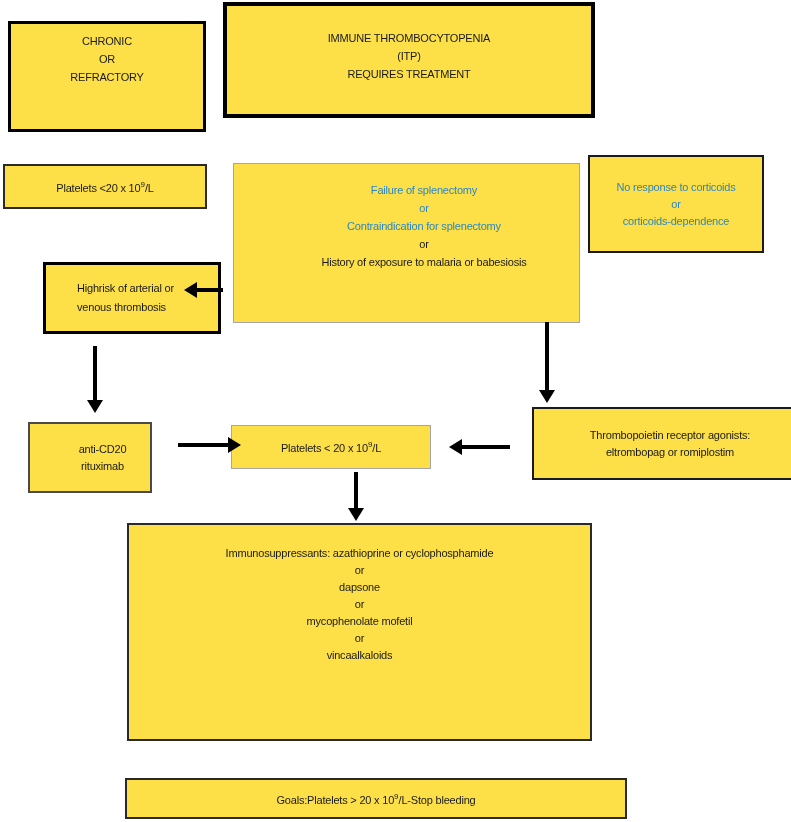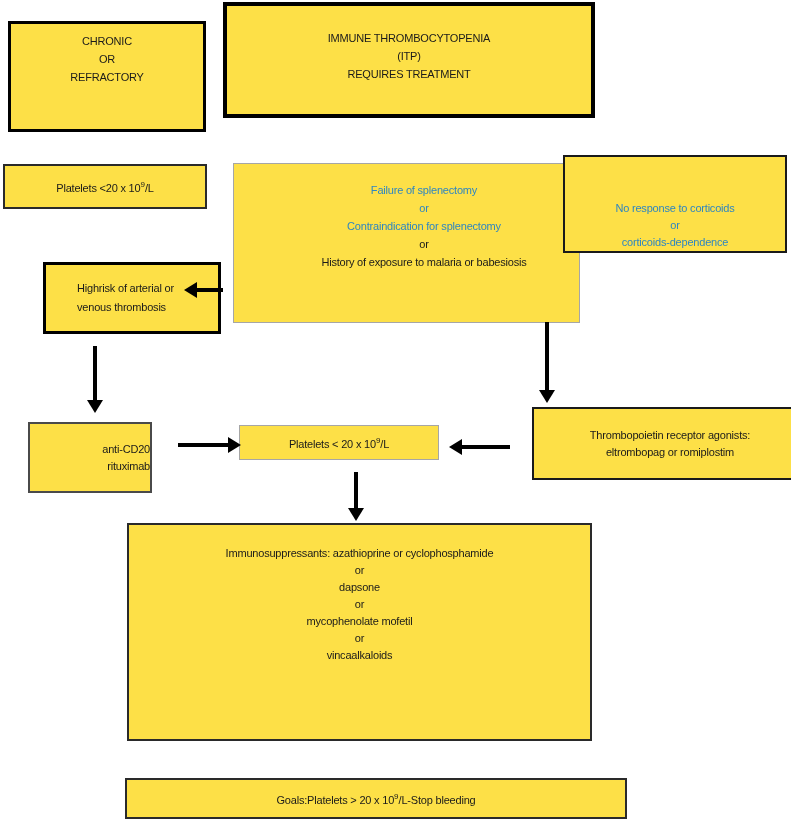--- a/index.html
+++ b/index.html
@@ -14,24 +14,24 @@
     font-size:11px; text-align:center;
   }
   .ln { display:block; }
   .blue { color:var(--blue,#2E86C1); }
 
   
   .box-chronic   { left:8px;   top:21px;  width:198px; height:111px; border:3px solid #000; padding-top:8px; line-height:18px; }
   .box-title     { left:223px; top:2px;   width:372px; height:116px; border:4px solid #000; padding-top:23px; line-height:18px; }
   .box-plt-left  { left:3px;   top:164px; width:204px; height:45px;  border:2px solid #2a2a2a; justify-content:center; }
   .box-criteria  { left:233px; top:163px; width:347px; height:160px; border:1px solid #a6a6a6; padding-top:17px; line-height:18px;padding-left:35px; }
-  .box-noresp    { left:563px; top:155px; width:224px; height:98px;  border:2px solid #1a1a1a; justify-content:flex-end; line-height:17px; }
+  .box-noresp    { left:588px; top:155px; width:176px; height:98px;  border:2px solid #1a1a1a; justify-content:center; line-height:17px; }
   .box-highrisk  { left:3px;   top:262px; width:178px; height:72px;  border:3px solid #000; align-items:flex-start; justify-content:center; padding-left:31px; text-align:left; line-height:19px;margin-left:40px; }
-  .box-anticd20  { left:28px;  top:422px; width:124px; height:71px;  border:2px solid #4a4a4a; align-items:flex-end; justify-content:center; padding-left:25px; text-align:left; line-height:17px; }
-  .box-plt-ctr   { left:239px; top:425px; width:200px; height:35px;  border:1px solid #a6a6a6; justify-content:center;align-items:center; }
+  .box-anticd20  { left:28px;  top:422px; width:124px; height:71px;  border:2px solid #4a4a4a; align-items:center; justify-content:center; padding-left:25px; text-align:left; line-height:17px; }
+  .box-plt-ctr   { left:231px; top:425px; width:200px; height:44px;  border:1px solid #a6a6a6; justify-content:center;align-items:center; }
   .box-tpo       { left:512px; top:407px; width:276px; height:73px;  border:2px solid #1a1a1a; justify-content:center; line-height:17px;margin-left:20px; }
   .box-immuno    { left:127px; top:523px; width:465px; height:218px; border:2px solid #2a2a2a; padding-top:20px; line-height:17px; }
   .box-goals     { left:125px; top:778px; width:502px; height:41px;  border:2px solid #2a2a2a; justify-content:center;text-align:center; }
 
   sup { font-size:8px; letter-spacing:0; }
 
   
   .shaft { position:absolute; background:#000; }
   .head  { position:absolute; width:0; height:0; }
 

